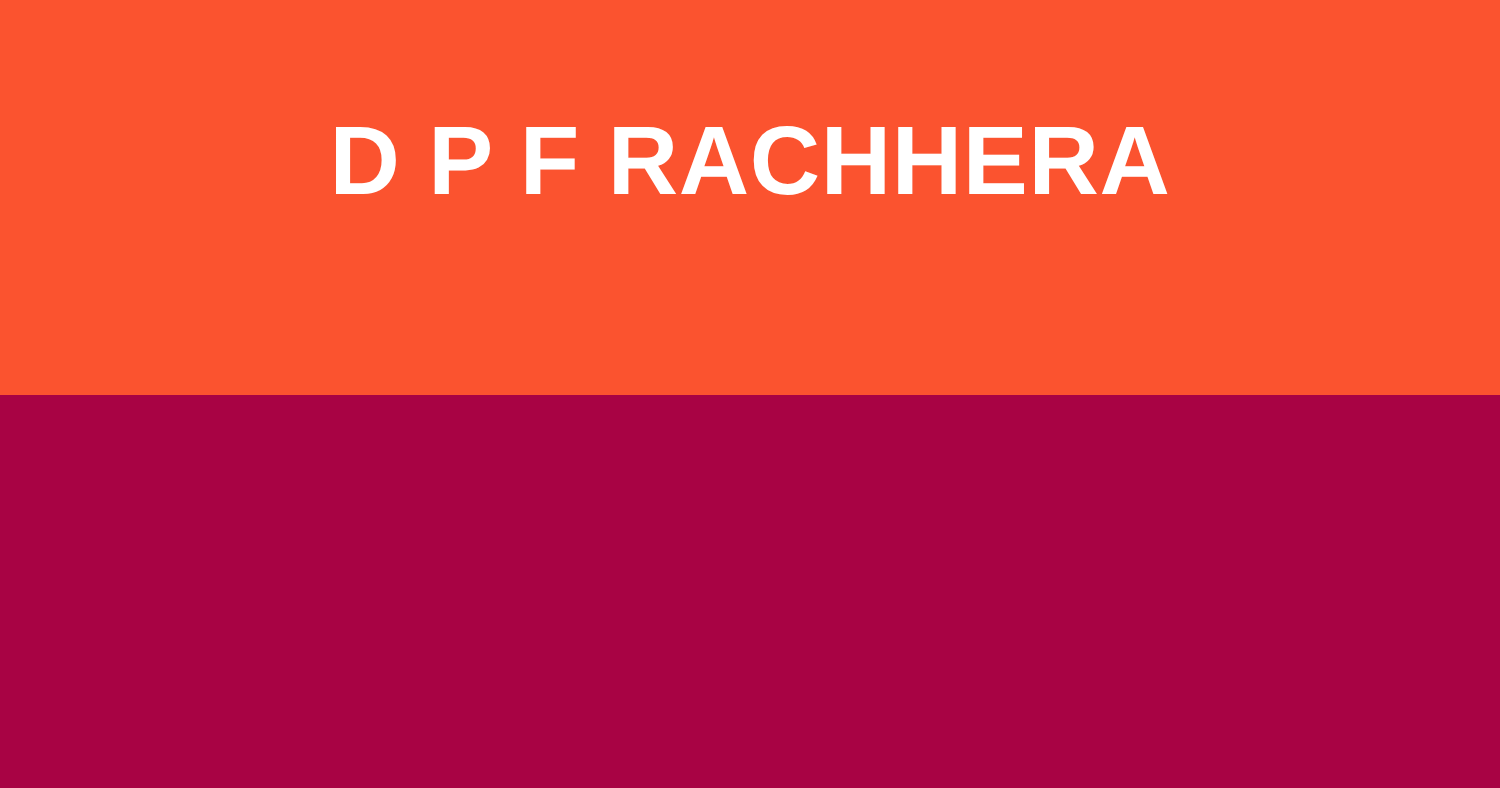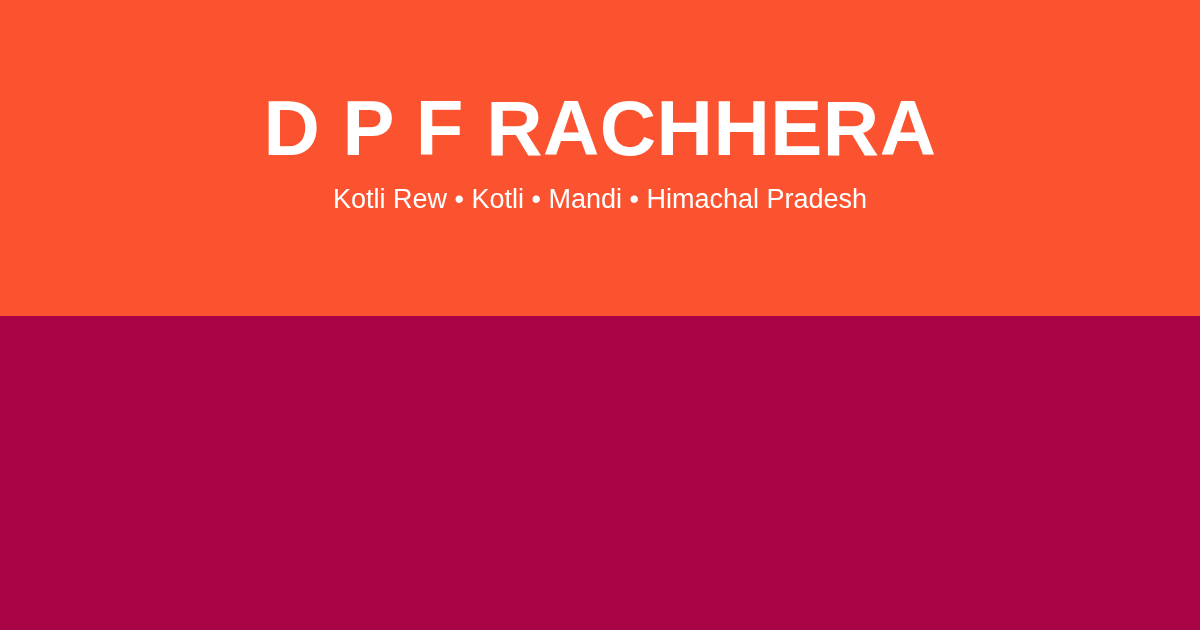--- a/index.html
+++ b/index.html
@@ -70,21 +70,20 @@
     background: #a80344;
   }
 </style>
 </head>
 <body>
 
 <div id="card">
 
   <div id="banner">
     <div id="title">D P F RACHHERA</div>
-    <div id="subtitle">Kotli Rew • Kotli • Mandi • Himachal Pradesh</div>
   </div>
 
   <div id="body-area">
     
     
   </div>
 
 </div>
 
 </body></html>

